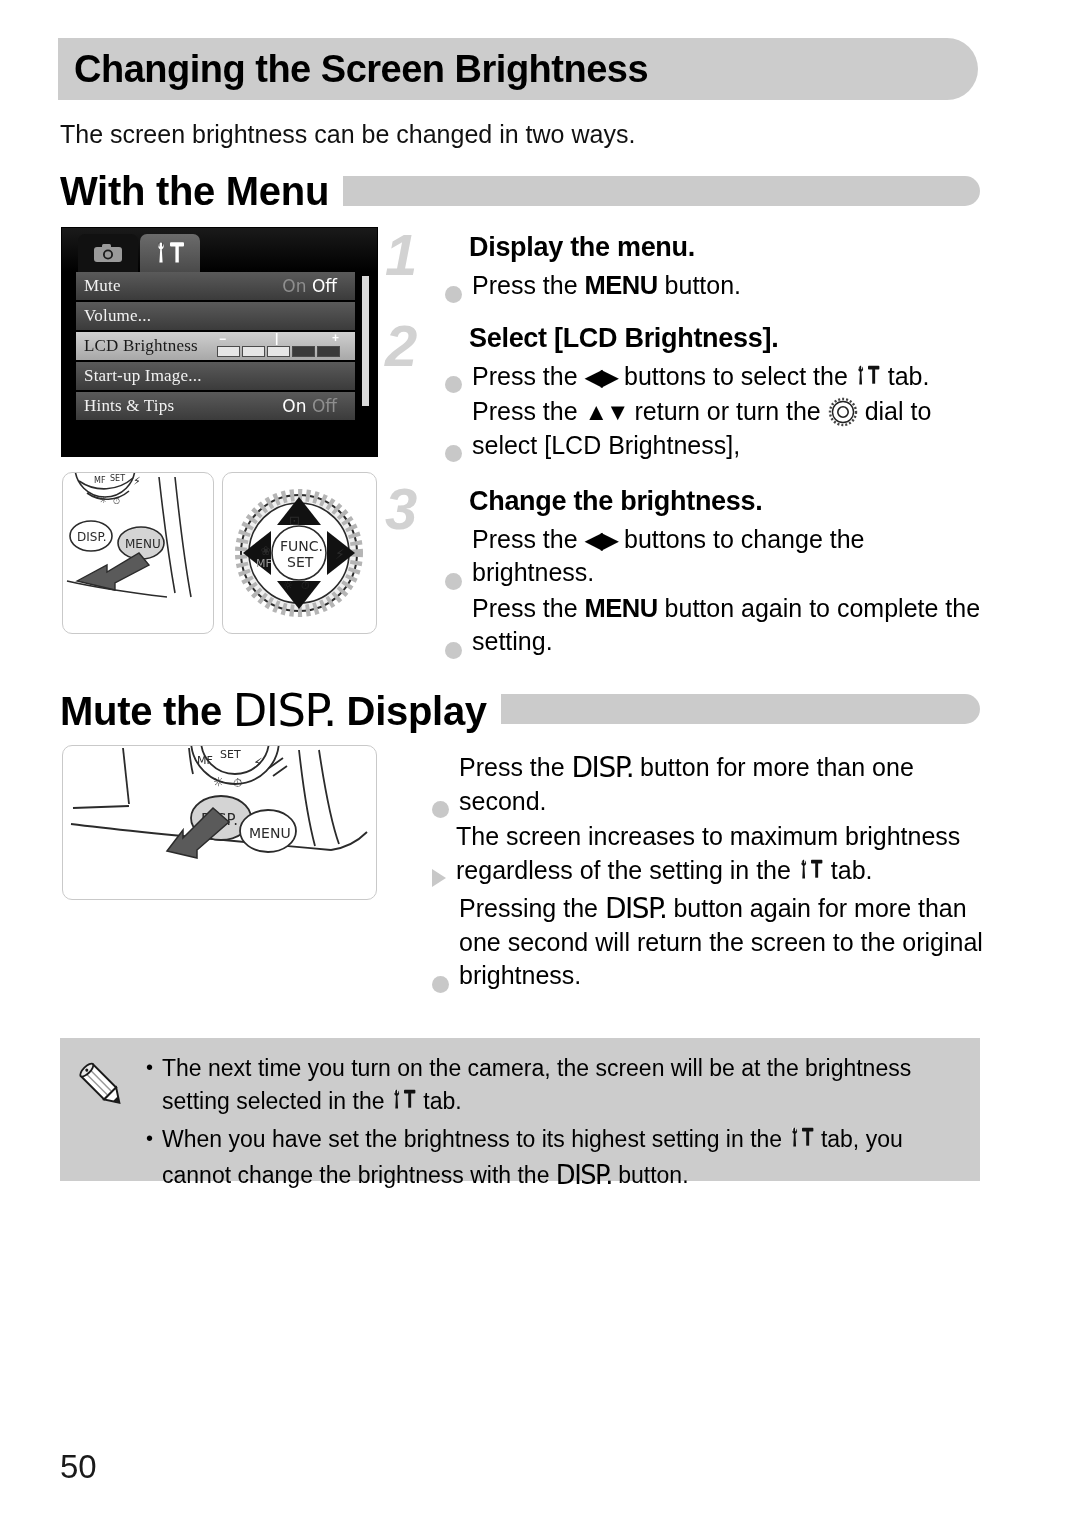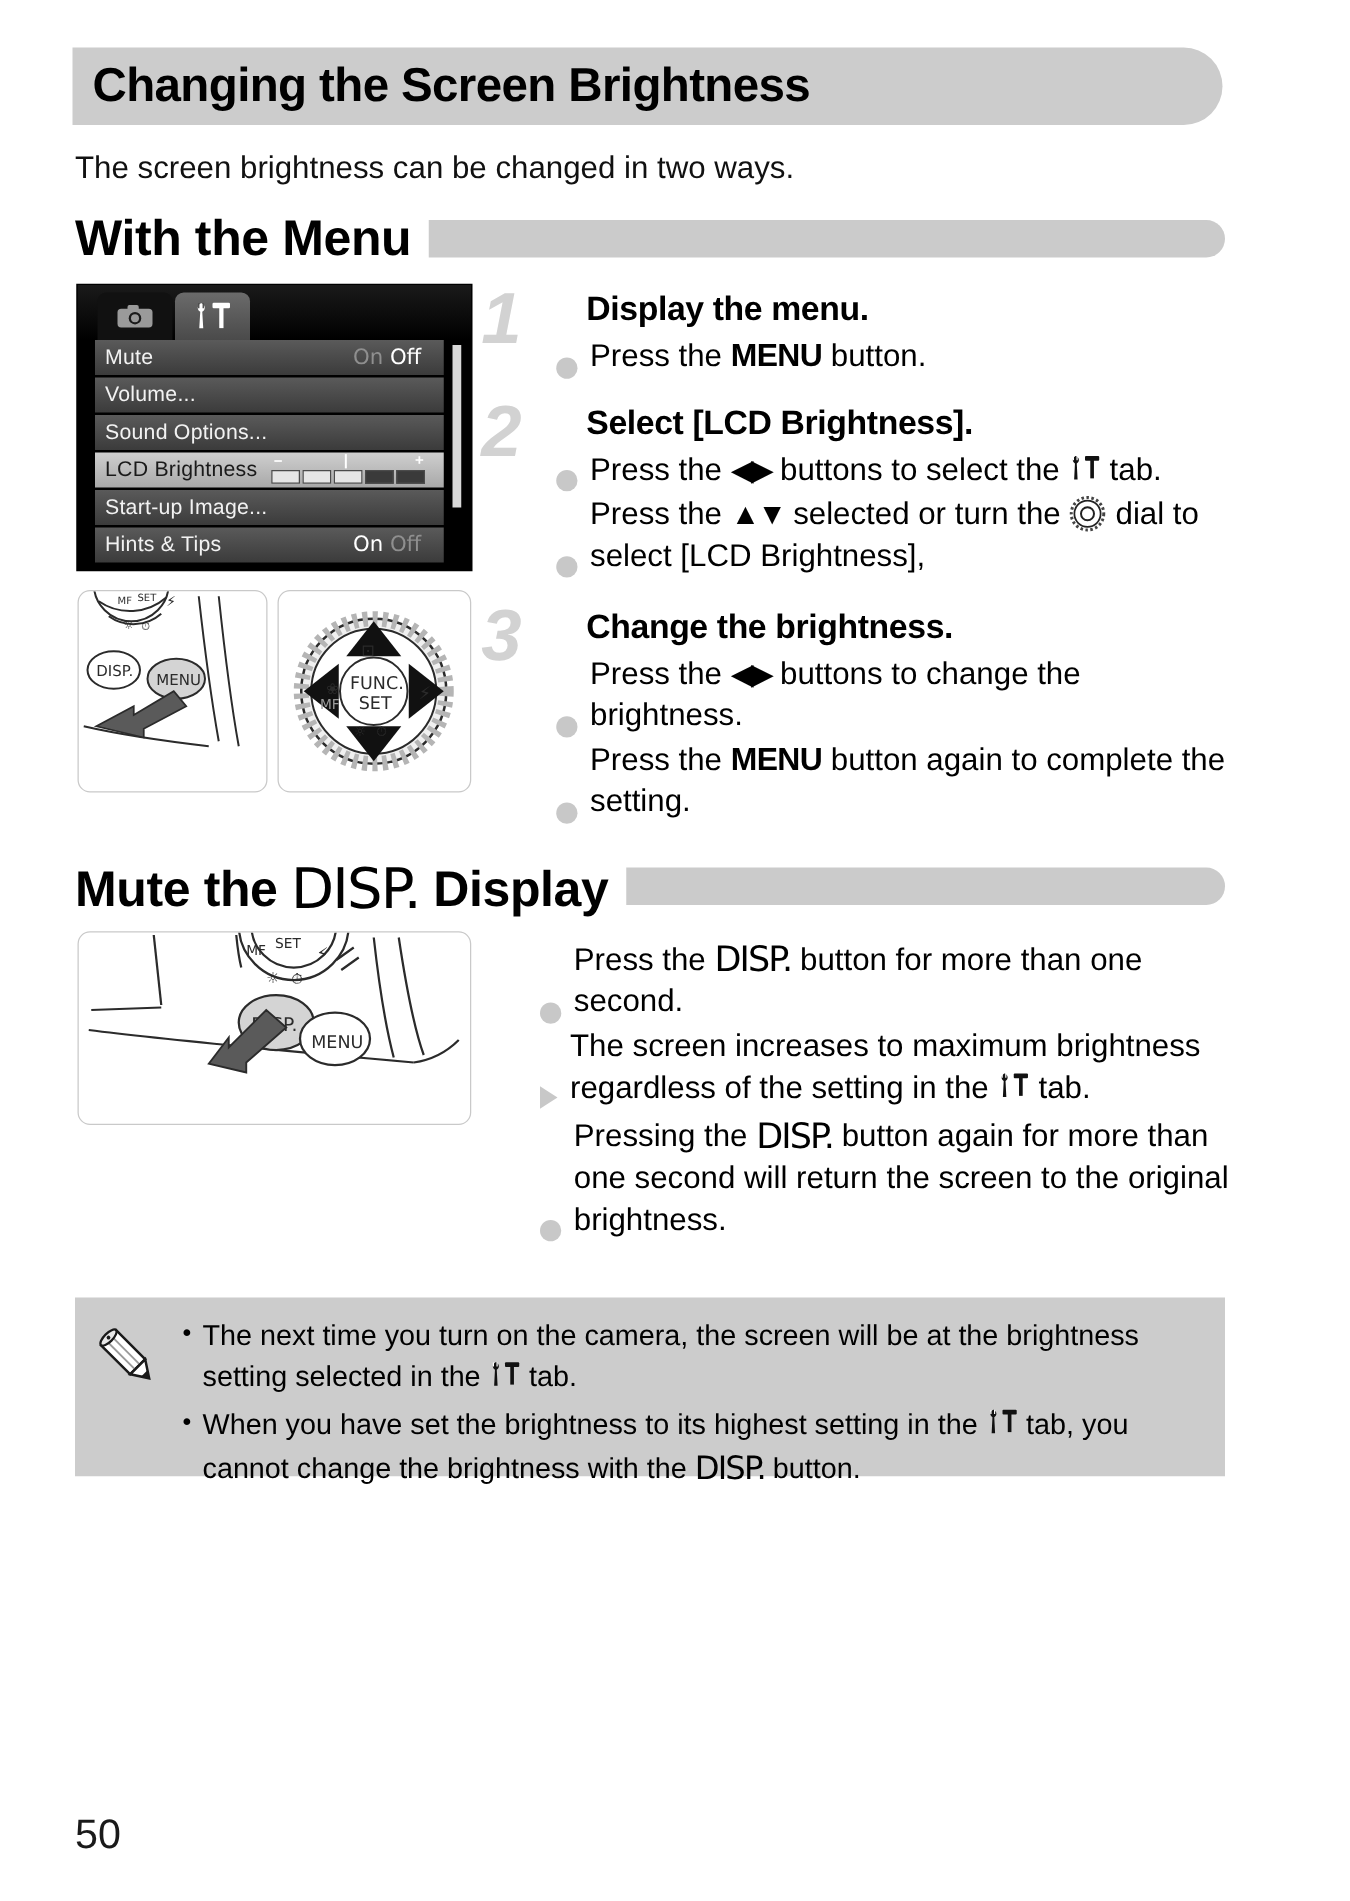--- a/index.html
+++ b/index.html
@@ -83,21 +83,21 @@
   .lcd-tab.cam{ left:16px; background:#111; }
   .lcd-tab.tools{ left:78px; background:linear-gradient(#6b6b6b,#4a4a4a); }
   .lcd-rows{ position:absolute; left:14px; top:44px; right:22px; }
   .lcd-row{
     height:28px; margin-bottom:2px; display:flex; align-items:center;
     background:linear-gradient(#5a5a5a,#3b3b3b);
     padding:0 8px; position:relative;
   }
   .lcd-row.sel{ background:linear-gradient(#cfcfcf,#a8a8a8); }
   .lcd-row .lbl{ font-size:17px; color:#f2f2f2; letter-spacing:0.2px;
-    font-family:Liberation Sans, sans-serif; }
+    font-family:Liberation Serif, serif; }
   .lcd-row.sel .lbl{ color:#1a1a1a; }
   .lcd-row .vals{ position:absolute; right:18px; font-size:17px;
     font-family:"DejaVu Sans", sans-serif; }
   .lcd-row .v-off{ color:#8f8f8f; }
   .lcd-row .v-on{ color:#8f8f8f; }
   .lcd-row .v-act{ color:#ffffff; }
   .lcd-scroll{
     position:absolute; right:8px; top:48px; width:7px; height:130px;
     background:#d8d8d8;
   }
@@ -209,23 +209,20 @@
   <div class="lcd-rows">
     <div class="lcd-row">
       <span class="lbl">Mute</span>
       <span class="vals">
         <span class="v-on">On</span>
         <span class="v-act">Off</span>
       </span>
     </div>
     <div class="lcd-row">
       <span class="lbl">Volume...</span>
-    </div>
-    <div class="lcd-row">
-      <span class="lbl">Sound Options...</span>
     </div>
     <div class="lcd-row sel">
       <span class="lbl">LCD Brightness</span>
       <span class="bslider">
         <span class="marks">
           <span class="m-minus">−</span>
           <span class="m-mid">|</span>
           <span class="m-plus">+</span>
         </span>
         <span class="segs" id="slider-segments">
@@ -318,21 +315,21 @@
         <span class="dot"></span>
         <span class="txt"><span>Press the </span><span class="keys">◀▶</span><span> buttons to select the </span><span class="tabicon"><svg viewBox="0 0 32 26">
               <path d="M6 1c-2.3 0-4 1.7-4 3.9 0 1.5.9 2.8 2.1 3.4L3.3 24h3.4L5.9 8.3C7.1 7.7 8 6.4 8 4.9 8 2.7 6.3 1 4 1z" fill="#111" transform="translate(2,0)"></path>
               <path d="M4.6 1.2 L4.6 5.2 M8.2 1.2 L8.2 5.2" stroke="#fff" stroke-width="1.2"></path>
               <rect x="16" y="1" width="14" height="4.6" rx="1" fill="#111"></rect>
               <rect x="21.2" y="5" width="3.6" height="18" fill="#111"></rect>
             </svg></span><span> tab.</span></span>
       </div>
       <div class="bl">
         <span class="dot"></span>
-        <span class="txt"><span>Press the </span><span class="keys">▲▼</span><span> selected or turn the </span><span class="dialicon"><svg viewBox="0 0 30 30">
+        <span class="txt"><span>Press the </span><span class="keys">▲▼</span><span> return or turn the </span><span class="dialicon"><svg viewBox="0 0 30 30">
               <circle cx="15" cy="15" r="13" fill="none" stroke="#444" stroke-width="2.4" stroke-dasharray="2 2"></circle>
               <circle cx="15" cy="15" r="10.5" fill="none" stroke="#222" stroke-width="1.4"></circle>
               <circle cx="15" cy="15" r="5.2" fill="none" stroke="#222" stroke-width="1.6"></circle>
             </svg></span><span> dial to select [LCD Brightness],</span></span>
       </div>
     </div>
 </div>
 
 <div class="step" id="step3">
   <div class="num">3</div>

